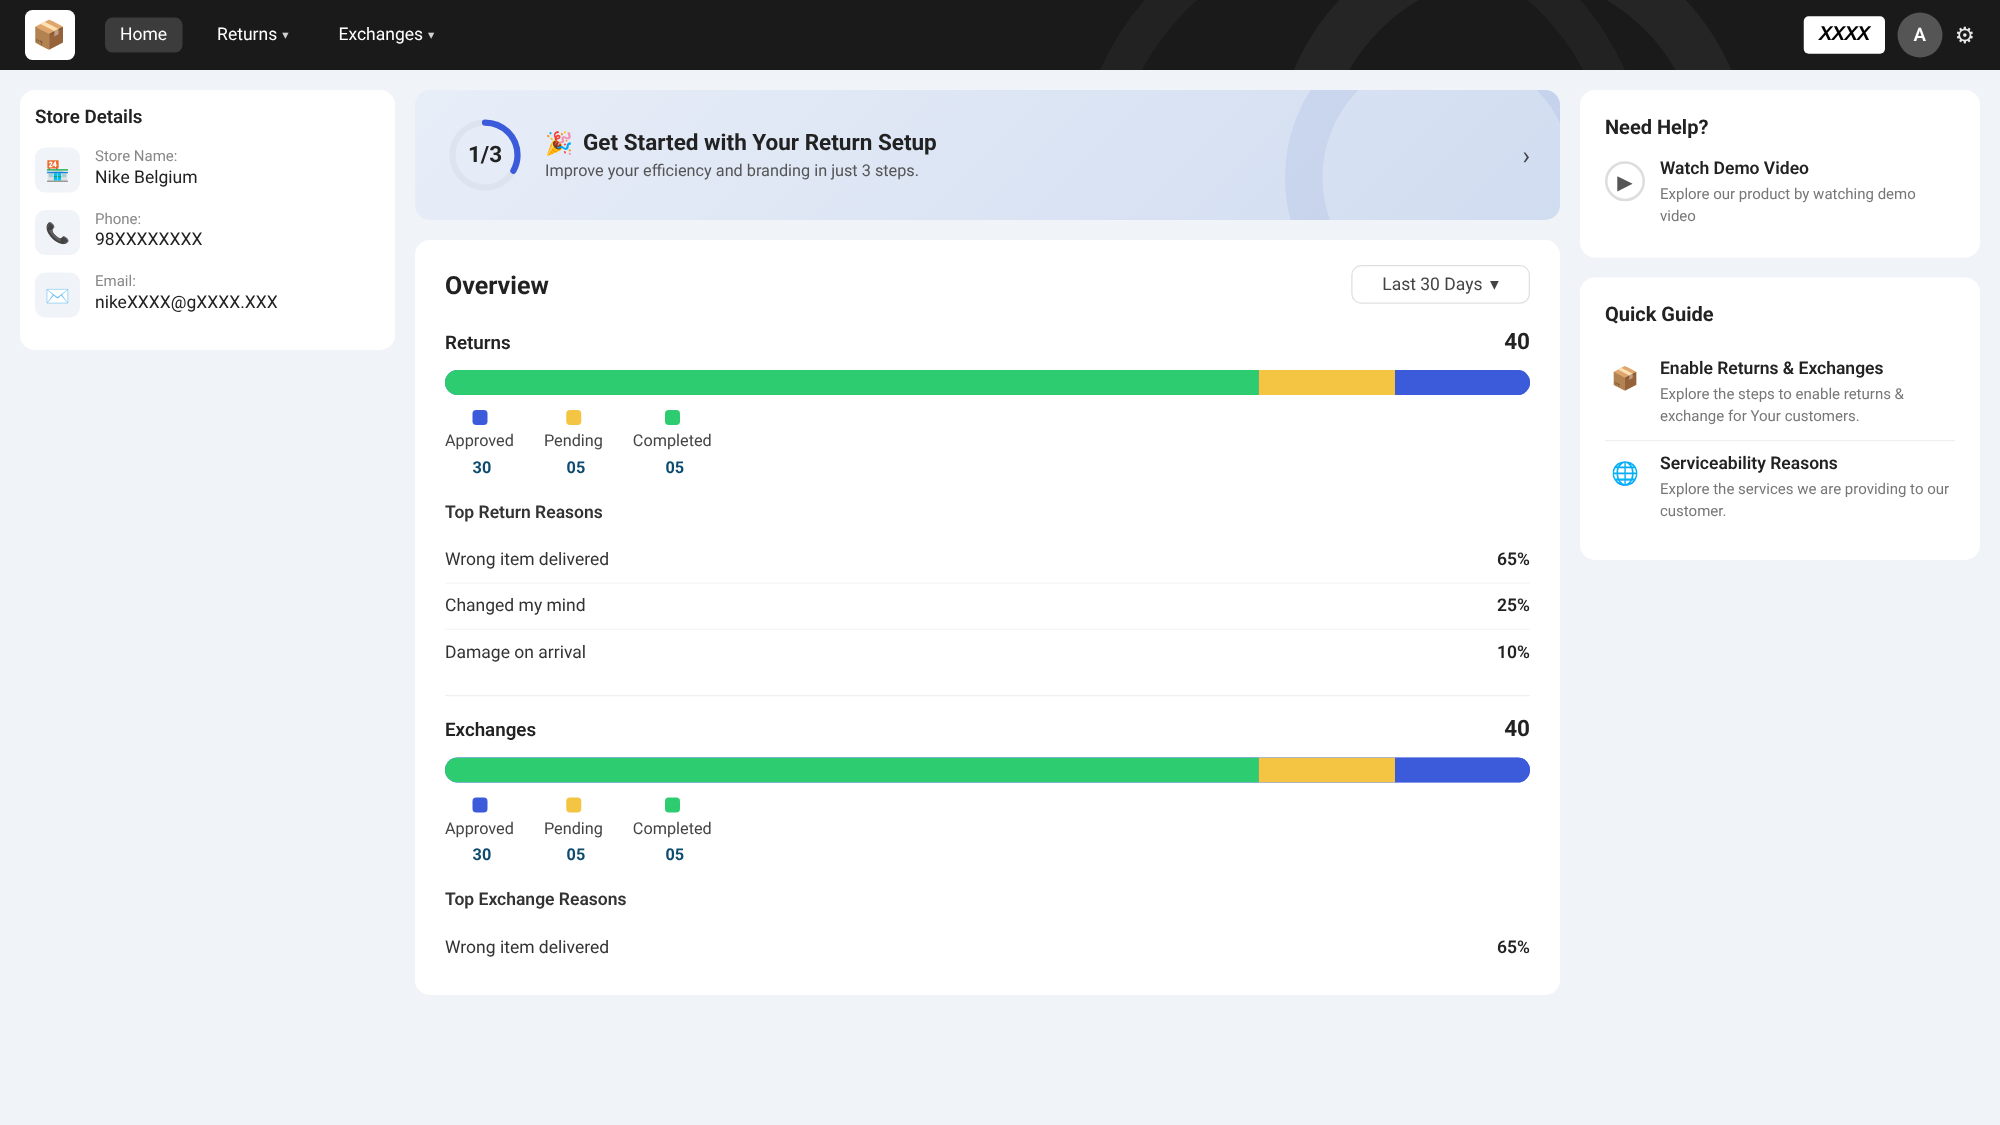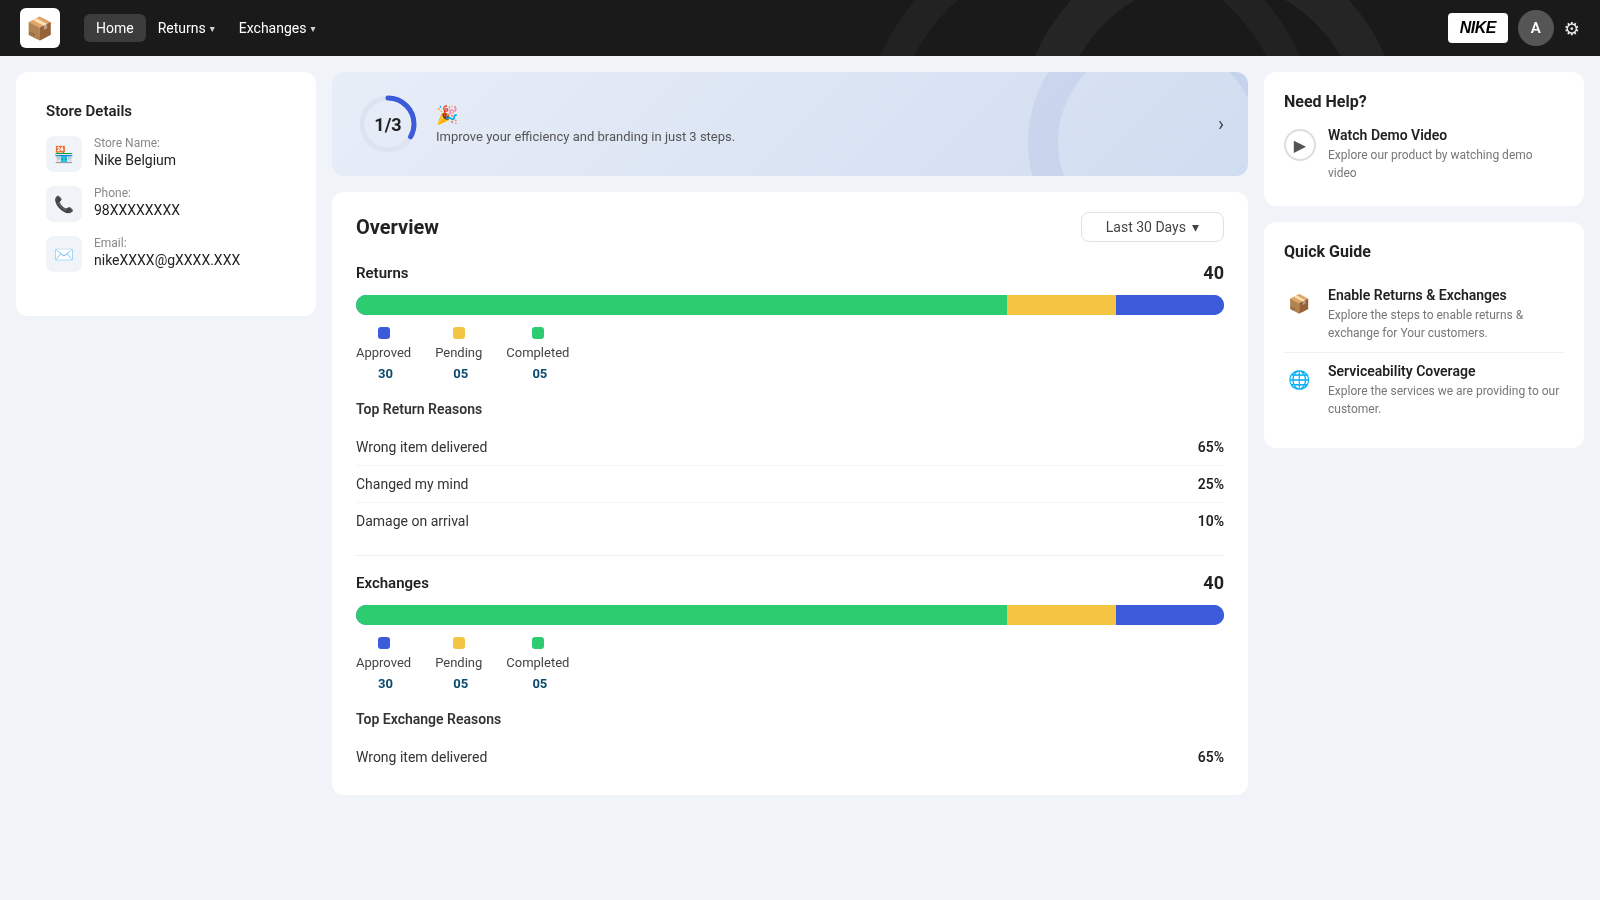--- a/index.html
+++ b/index.html
@@ -42,21 +42,21 @@
       background: #fff;
       border-radius: 6px;
       display: flex;
       align-items: center;
       justify-content: center;
       font-size: 22px;
     }
     .nav-links {
       display: flex;
       align-items: center;
-      gap: 0;
+      gap: 16px;
       flex: 1;
     }
     .nav-link {
       color: #fff;
       text-decoration: none;
       padding: 6px 12px;
       border-radius: 6px;
       font-size: 14px;
       display: flex;
       align-items: center;
@@ -112,21 +112,21 @@
 
     
     .left-panel {
       display: flex;
       flex-direction: column;
       gap: 16px;
     }
     .panel-card {
       background: #fff;
       border-radius: 12px;
-      padding: 30px;
+      padding: 12px;
     }
     .panel-title {
       font-size: 15px;
       font-weight: 600;
       color: #222;
       margin-bottom: 16px;
     }
     .store-detail-item {
       display: flex;
       align-items: flex-start;
@@ -400,21 +400,21 @@
     <a class="nav-link">
       <span>Returns</span>
       <span class="nav-chevron">▾</span>
     </a>
     <a class="nav-link">
       <span>Exchanges</span>
       <span class="nav-chevron">▾</span>
     </a>
   </div>
   <div class="nav-right">
-    <button class="nike-logo-btn">NIKE</button>
+    <button class="nike-logo-btn">XXXX</button>
     <div class="nav-avatar">A</div>
     <span class="nav-settings">⚙</span>
   </div>
 </nav>
 
 <div class="main-layout">
 
   <div class="left-panel">
     <div class="panel-card">
       <div class="panel-title">Store Details</div>
@@ -448,20 +448,21 @@
       <div class="setup-progress-ring">
         <svg width="64" height="64" viewBox="0 0 64 64">
           <circle cx="32" cy="32" r="26" fill="none" stroke="#dde4f0" stroke-width="5"></circle>
           <circle cx="32" cy="32" r="26" fill="none" stroke="#3b5bdb" stroke-width="5" stroke-dasharray="163" stroke-dashoffset="109" stroke-linecap="round"></circle>
         </svg>
         <div class="ring-text">1/3</div>
       </div>
       <div class="setup-content">
         <div class="setup-title">
           <span>🎉</span>
+          <span>Get Started with Your Return Setup</span>
         </div>
         <div class="setup-subtitle">Improve your efficiency and branding in just 3 steps.</div>
       </div>
       <div class="setup-chevron">›</div>
     </div>
 
     <div class="overview-card">
       <div class="overview-header">
         <div class="overview-title">Overview</div>
         <div class="period-selector">
@@ -568,19 +569,19 @@
       <div class="quick-guide-item">
         <div class="guide-icon">📦</div>
         <div>
           <div class="help-item-title">Enable Returns &amp; Exchanges</div>
           <div class="help-item-desc">Explore the steps to enable returns &amp; exchange for Your customers.</div>
         </div>
       </div>
       <div class="quick-guide-item">
         <div class="guide-icon">🌐</div>
         <div>
-          <div class="help-item-title">Serviceability Coverage</div>
+          <div class="help-item-title">Serviceability Reasons</div>
           <div class="help-item-desc">Explore the services we are providing to our customer.</div>
         </div>
       </div>
     </div>
   </div>
 </div>
 
 </body></html>

